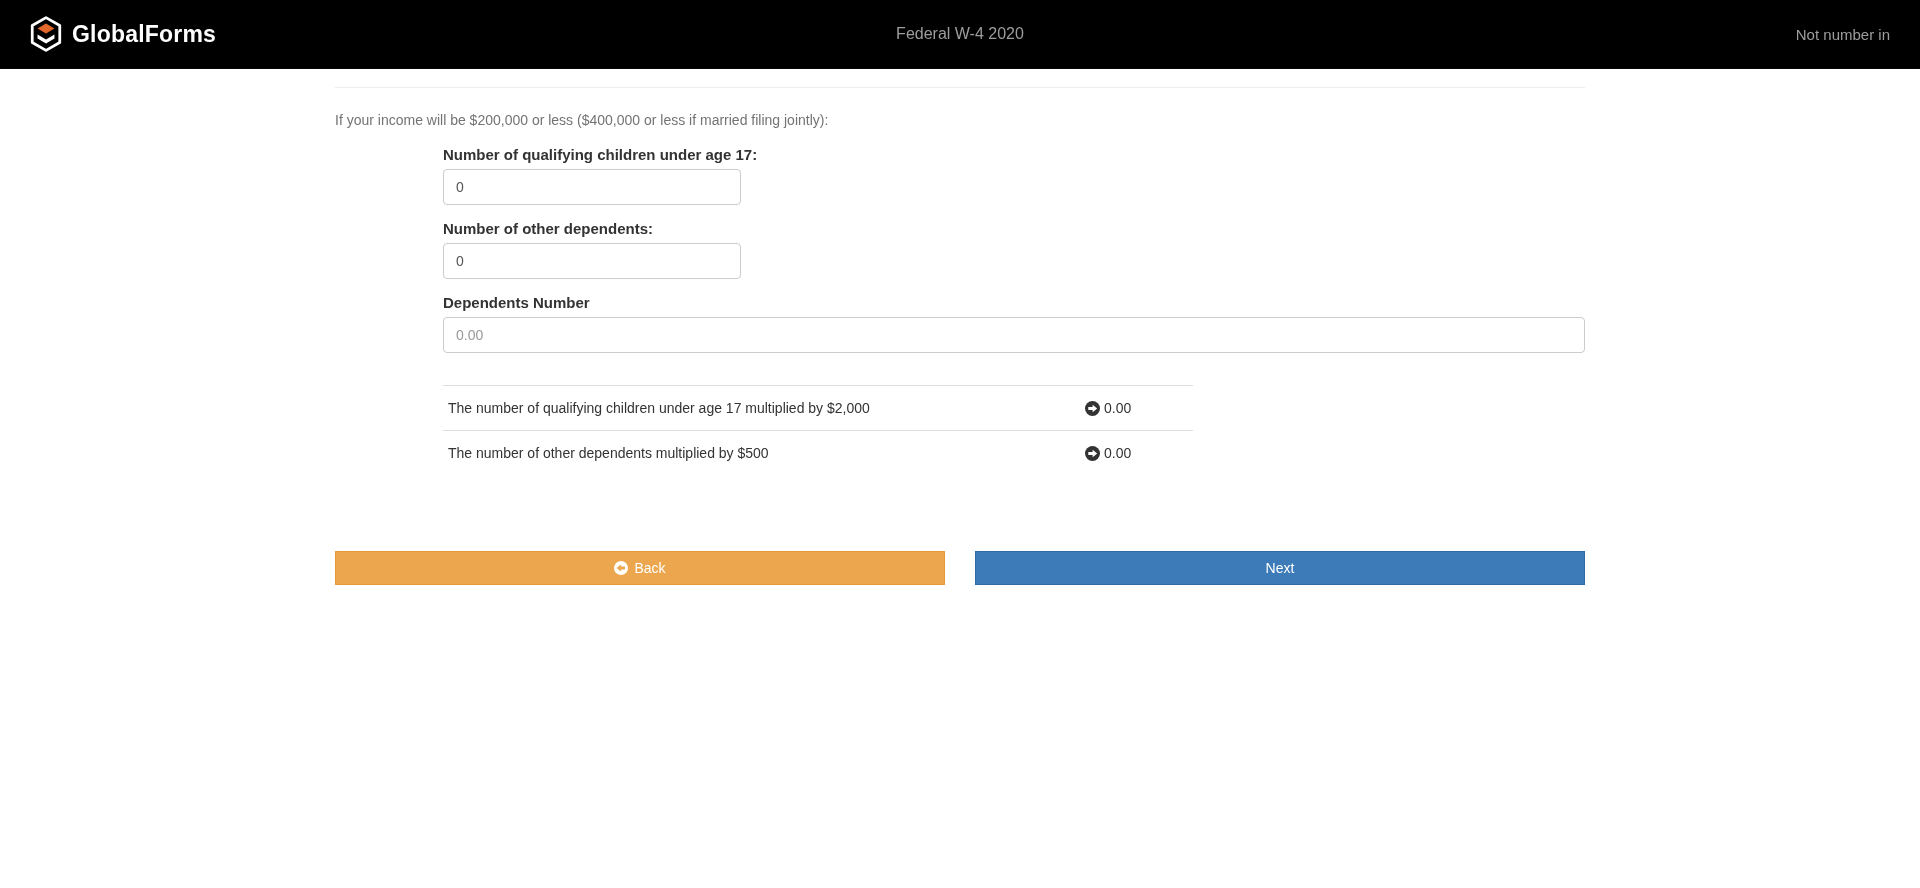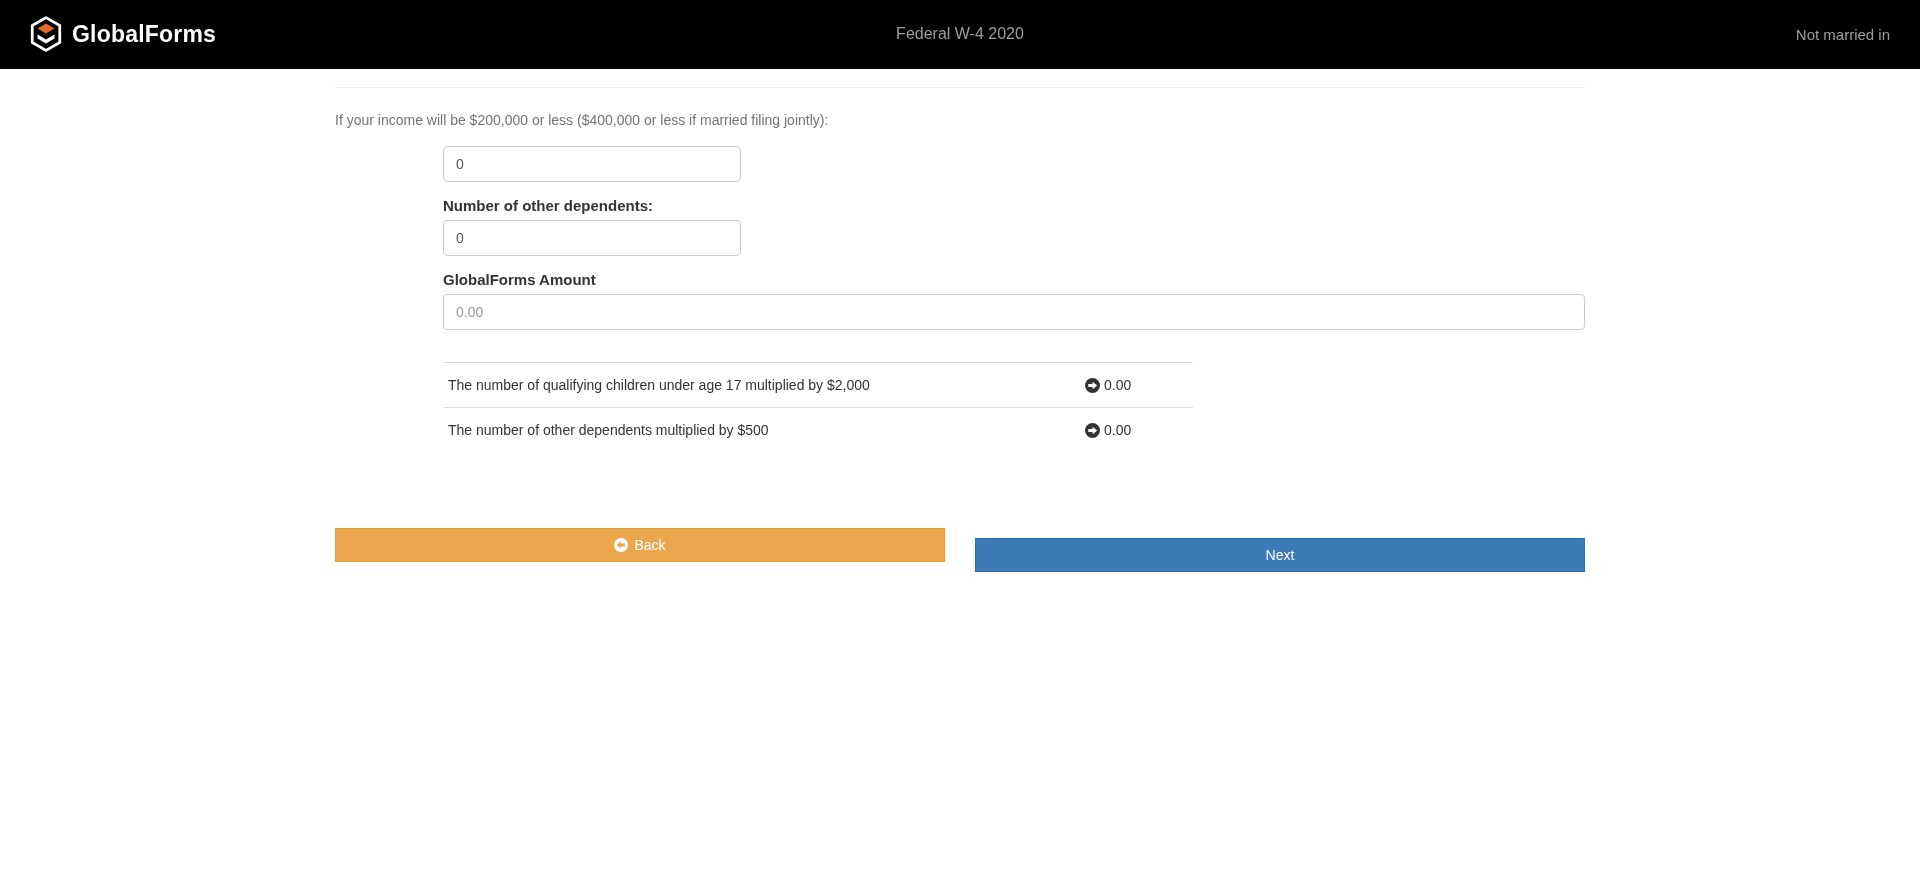--- a/index.html
+++ b/index.html
@@ -139,57 +139,58 @@
     font-family: "Liberation Sans", sans-serif;
     font-size: 14px;
     color: #ffffff;
     display: flex;
     align-items: center;
     justify-content: center;
     gap: 6px;
     cursor: pointer;
   }
   .btn-back { background: #eca64e; border-color: #e59a35; }
-  .btn-next { background: #3d7bb8; border-color: #2e6da4; margin-top: 10px; }
+  .btn-next { background: #3d7bb8; border-color: #2e6da4; }
   .btn-icon { width: 14px; height: 14px; display: block; }
 </style>
 </head>
 <body>
 
 <header class="navbar">
   <div class="brand">
     <svg class="brand-logo" viewBox="0 0 30 34">
       <polygon points="15,1.5 28,9 28,25 15,32.5 2,25 2,9" fill="none" stroke="#ffffff" stroke-width="2.6" stroke-linejoin="round"></polygon>
       <polygon points="15,7 23,11.8 15,16.6 7,11.8" fill="#e2672a"></polygon>
       <path d="M7 17.5 L15 22.3 L23 17.5 L23 21.2 L15 26 L7 21.2 Z" fill="#ffffff"></path>
     </svg>
     <span class="brand-name">GlobalForms</span>
   </div>
   <div class="navbar-title">Federal W-4 2020</div>
-  <div class="login-status">Not married in</div>
+  <div class="login-status">Not number in</div>
 </header>
 
 <main class="container">
   <hr class="heading-divider">
 
   <p class="intro-text">If your income will be $200,000 or less ($400,000 or less if married filing jointly):</p>
 
   <div class="form-area">
 
     <div class="form-group">
+      <label class="form-label">Number of qualifying children under age 17:</label>
       <input type="text" class="form-input input-narrow" value="0" style="">
     </div>
 
     <div class="form-group">
       <label class="form-label">Number of other dependents:</label>
       <input type="text" class="form-input input-narrow" value="0" style="">
     </div>
 
     <div class="form-group">
-      <label class="form-label">GlobalForms Amount</label>
+      <label class="form-label">Dependents Number</label>
       <input type="text" class="form-input input-wide" placeholder="0.00" style="">
     </div>
 
     <div class="summary-table">
 
       <div class="summary-row">
         <span class="row-label">The number of qualifying children under age 17 multiplied by $2,000</span>
         <span class="row-value">
           <svg class="circle-arrow-icon" viewBox="0 0 16 16">
             <circle cx="8" cy="8" r="8" fill="#333333"></circle>

